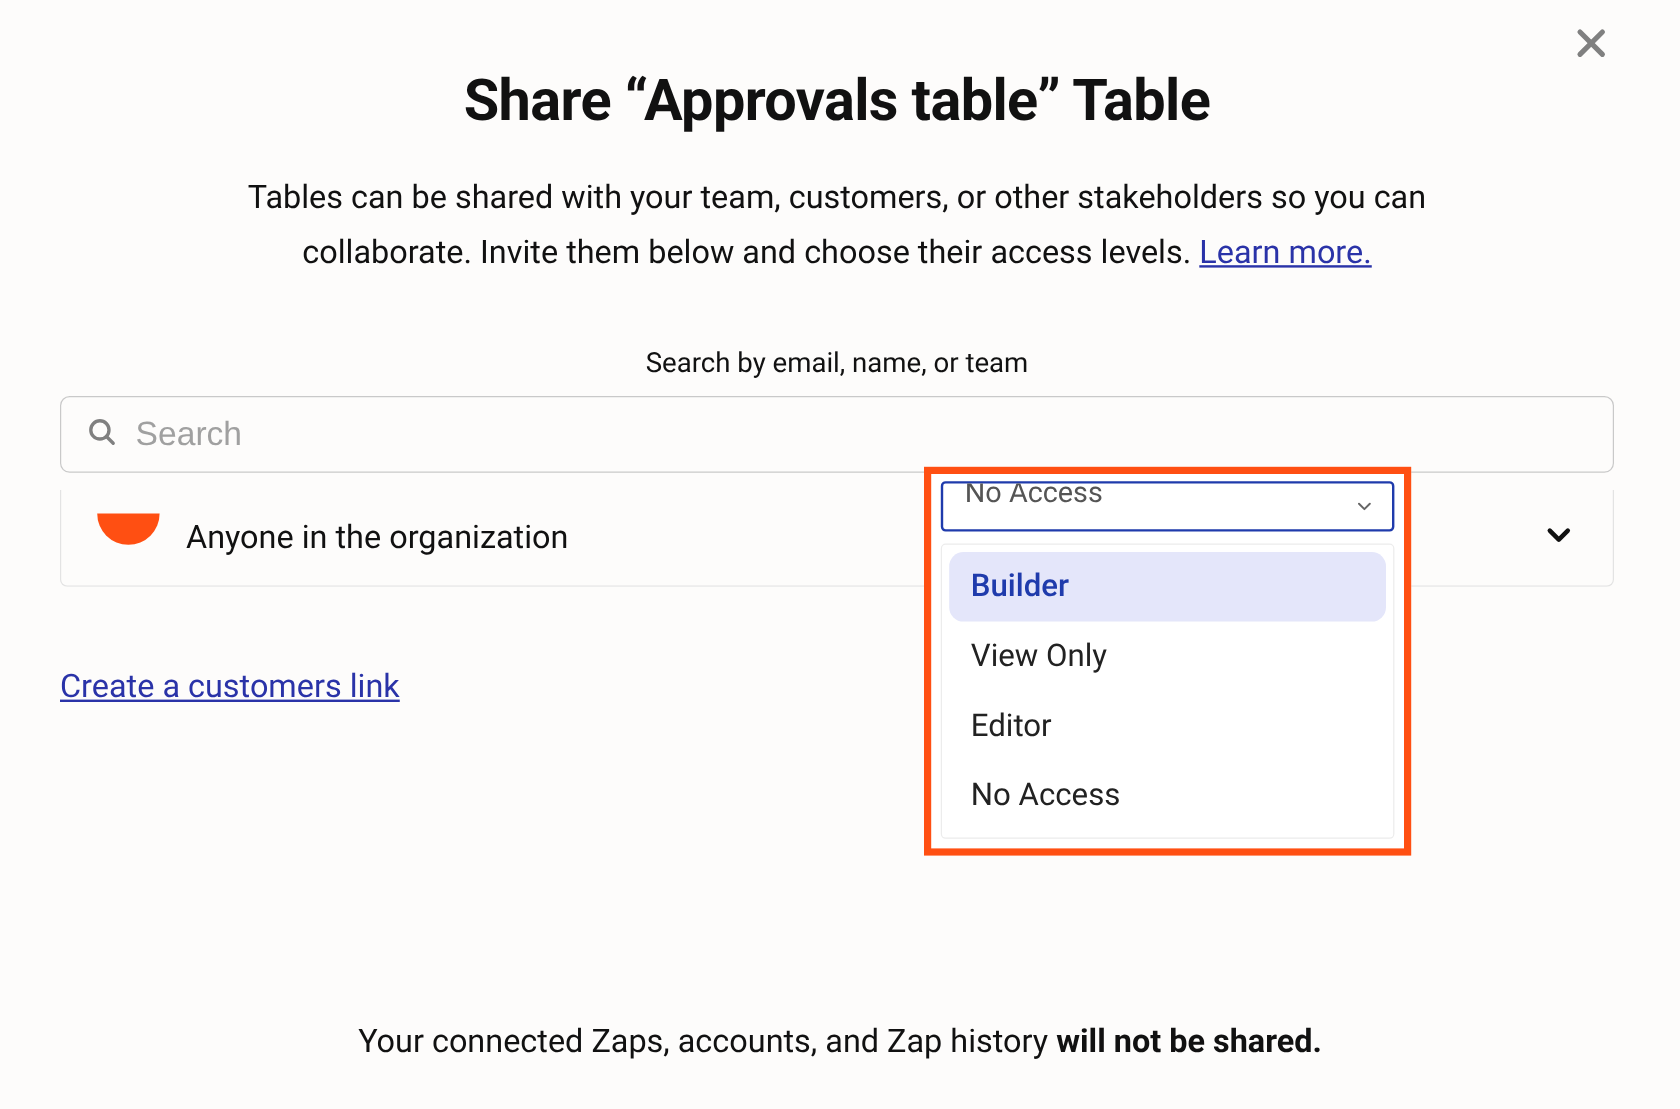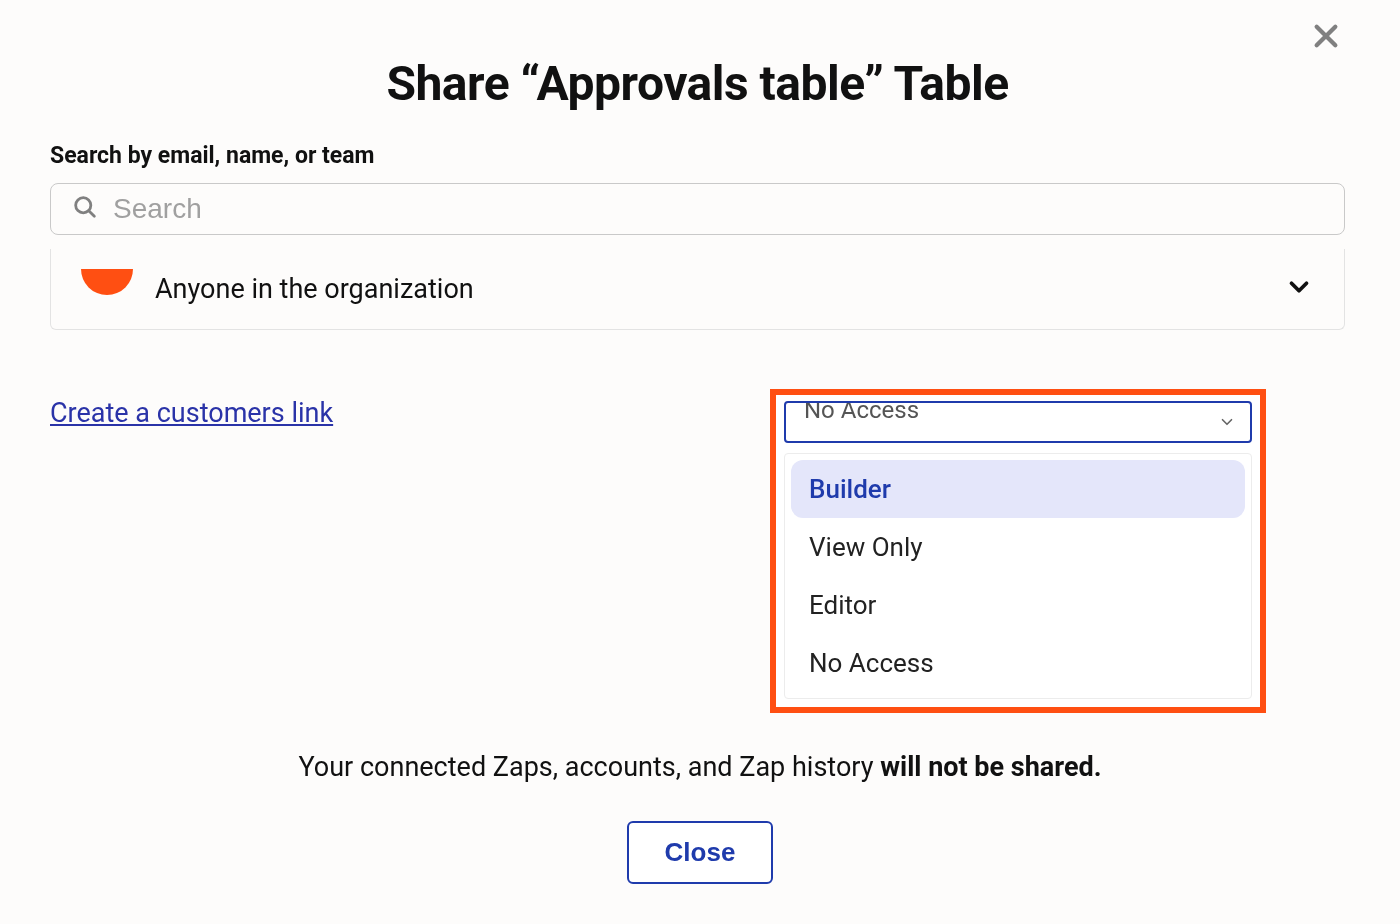--- a/index.html
+++ b/index.html
@@ -50,30 +50,31 @@
     margin:0 auto 55px auto;
     max-width:1100px;
   }
   .learn-link{
     color:var(--link);
     text-decoration:underline;
     cursor:pointer;
   }
   .search-label{
     font-size:23px;
-    font-weight:700;
+    font-weight:400;
     margin-bottom:14px;
+    text-align:center;
   }
   .search-box{
     display:flex;
     align-items:center;
     border:1px solid var(--border);
     border-radius:8px;
     padding:0 20px;
-    height:52px;
+    height:64px;
     background:var(--bg);
   }
   .search-box input{
     flex:1;
     border:none;
     outline:none;
     background:transparent;
     font-size:28px;
     color:var(--text);
     margin-left:12px;
@@ -107,21 +108,21 @@
   .row-chevron{
     color:#111;
     margin-left:14px;
   }
 
   
   .dropdown-wrap{
     position:absolute;
     left:770px;
     top:389px;
-    width:496px;
+    width:406px;
     border:6px solid var(--highlight);
     background:#fff;
     z-index:10;
   }
   .dropdown-selected{
     border:2px solid var(--focus-blue);
     border-radius:4px;
     margin:6px 8px 0 8px;
     height:42px;
     display:flex;
@@ -212,20 +213,24 @@
 <div class="close-x">
   <svg width="32" height="32" viewBox="0 0 24 24" fill="none" stroke="currentColor" stroke-width="3.2" stroke-linecap="round">
     <line x1="5" y1="5" x2="19" y2="19"></line>
       <line x1="19" y1="5" x2="5" y2="19"></line>
   </svg>
 </div>
 
 <div class="content">
   <h1>Share “Approvals table” Table</h1>
 
+  <p class="subtitle">
+    <span>Tables can be shared with your team, customers, or other stakeholders so you can collaborate. Invite them below and choose their access levels. </span>
+    <a class="learn-link">Learn more.</a>
+  </p>
 
   <div class="search-label">Search by email, name, or team</div>
   <div class="search-box">
     <span class="mag-icon">
       <svg width="28" height="28" viewBox="0 0 24 24" fill="none" stroke="currentColor" stroke-width="2.4" stroke-linecap="round">
         <circle cx="10.5" cy="10.5" r="6.5"></circle>
           <line x1="20" y1="20" x2="15.2" y2="15.2"></line>
       </svg>
     </span>
     <input type="text" placeholder="Search" style="">
@@ -260,14 +265,13 @@
     <div class="dropdown-option">View Only</div>
     <div class="dropdown-option">Editor</div>
     <div class="dropdown-option">No Access</div>
   </div>
 </div>
 
 <div class="footer">
   <div class="footer-text">
     <span>Your connected Zaps, accounts, and Zap history </span><strong>will not be shared.</strong>
   </div>
-  <button class="close-btn">Close</button>
 </div>
 
 </body></html>

